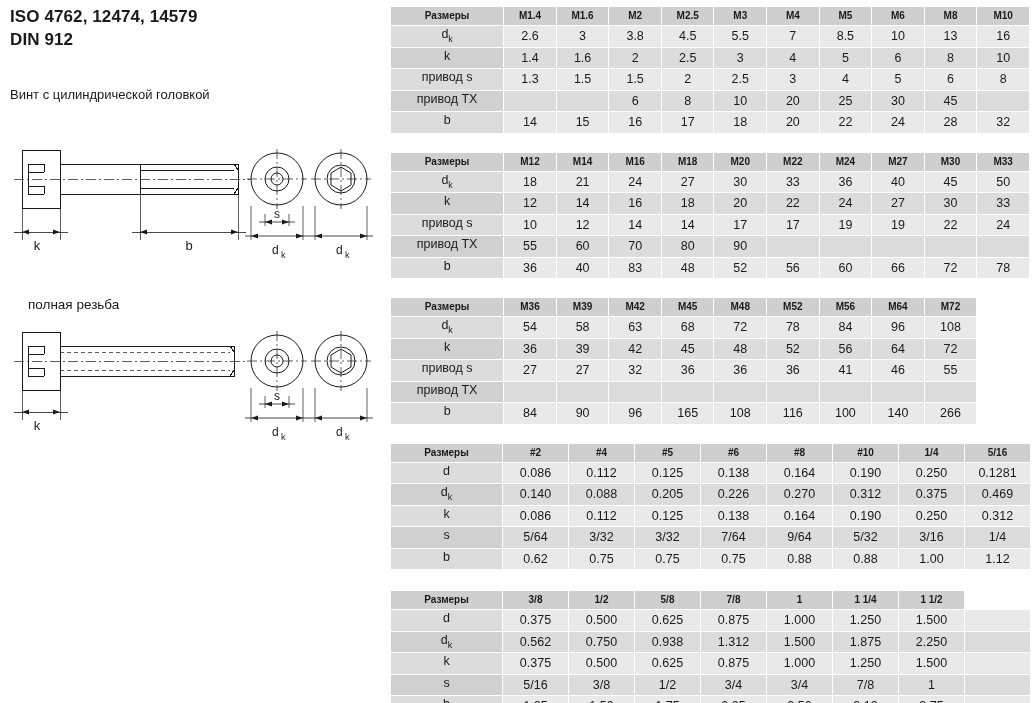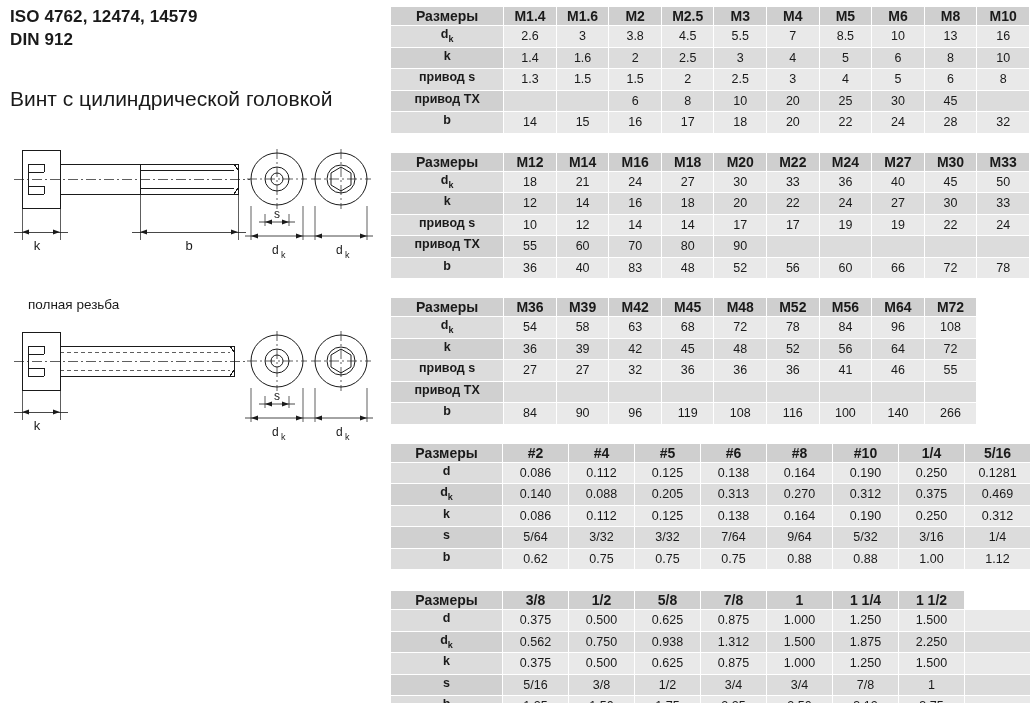--- a/index.html
+++ b/index.html
@@ -35,21 +35,21 @@
     top: 6px;
     font-size: 17px;
     font-weight: bold;
     line-height: 1.35;
     letter-spacing: 0.1px;
   }
   .subtitle {
     position: absolute;
     left: 10px;
     top: 87px;
-    font-size: 21px;
+    font-size: 13px;
     font-weight: normal;
   }
   .caption-full-thread {
     position: absolute;
     left: 28px;
     top: 297px;
     font-size: 13.5px;
   }
   .drawing {
     position: absolute;
@@ -77,28 +77,28 @@
     vertical-align: middle;
     padding: 0;
     font-weight: normal;
     color: #1a1a1a;
     background: #e9e9e9;
     line-height: 16px;
   }
   table.dim tr.header th {
     background: #cfcfcf;
     font-weight: bold;
-    font-size: 14px;
+    font-size: 10px;
   }
   table.dim tr.header th.rowlabel {
     background: #cfcfcf;
   }
   table.dim td.rowlabel {
     background: #dcdcdc;
-    font-weight: bold;
+    font-weight: normal;
   }
   table.dim tr.alt td {
     background: #dcdcdc;
   }
   table.dim tr.alt td.rowlabel {
     background: #d0d0d0;
   }
   table.dim td.empty {
     background: #e9e9e9;
   }
@@ -555,21 +555,21 @@
         <td class="empty"></td>
         <td class="empty"></td>
         <td class="empty"></td>
         <td style="background:#ffffff;border-color:#ffffff"></td>
       </tr>
       <tr>
         <td class="rowlabel"><span>b</span><span class="sub"></span></td>
         <td>84</td>
         <td>90</td>
         <td>96</td>
-        <td>119</td>
+        <td>165</td>
         <td>108</td>
         <td>116</td>
         <td>100</td>
         <td>140</td>
         <td>266</td>
         <td style="background:#ffffff;border-color:#ffffff"></td>
       </tr>
     </tbody>
       </table>
 
@@ -606,21 +606,21 @@
         <td>0.164</td>
         <td>0.190</td>
         <td>0.250</td>
         <td>0.1281</td>
       </tr>
       <tr class="alt">
         <td class="rowlabel"><span>d</span><span class="sub">k</span></td>
         <td>0.140</td>
         <td>0.088</td>
         <td>0.205</td>
-        <td>0.313</td>
+        <td>0.226</td>
         <td>0.270</td>
         <td>0.312</td>
         <td>0.375</td>
         <td>0.469</td>
       </tr>
       <tr>
         <td class="rowlabel"><span>k</span><span class="sub"></span></td>
         <td>0.086</td>
         <td>0.112</td>
         <td>0.125</td>

